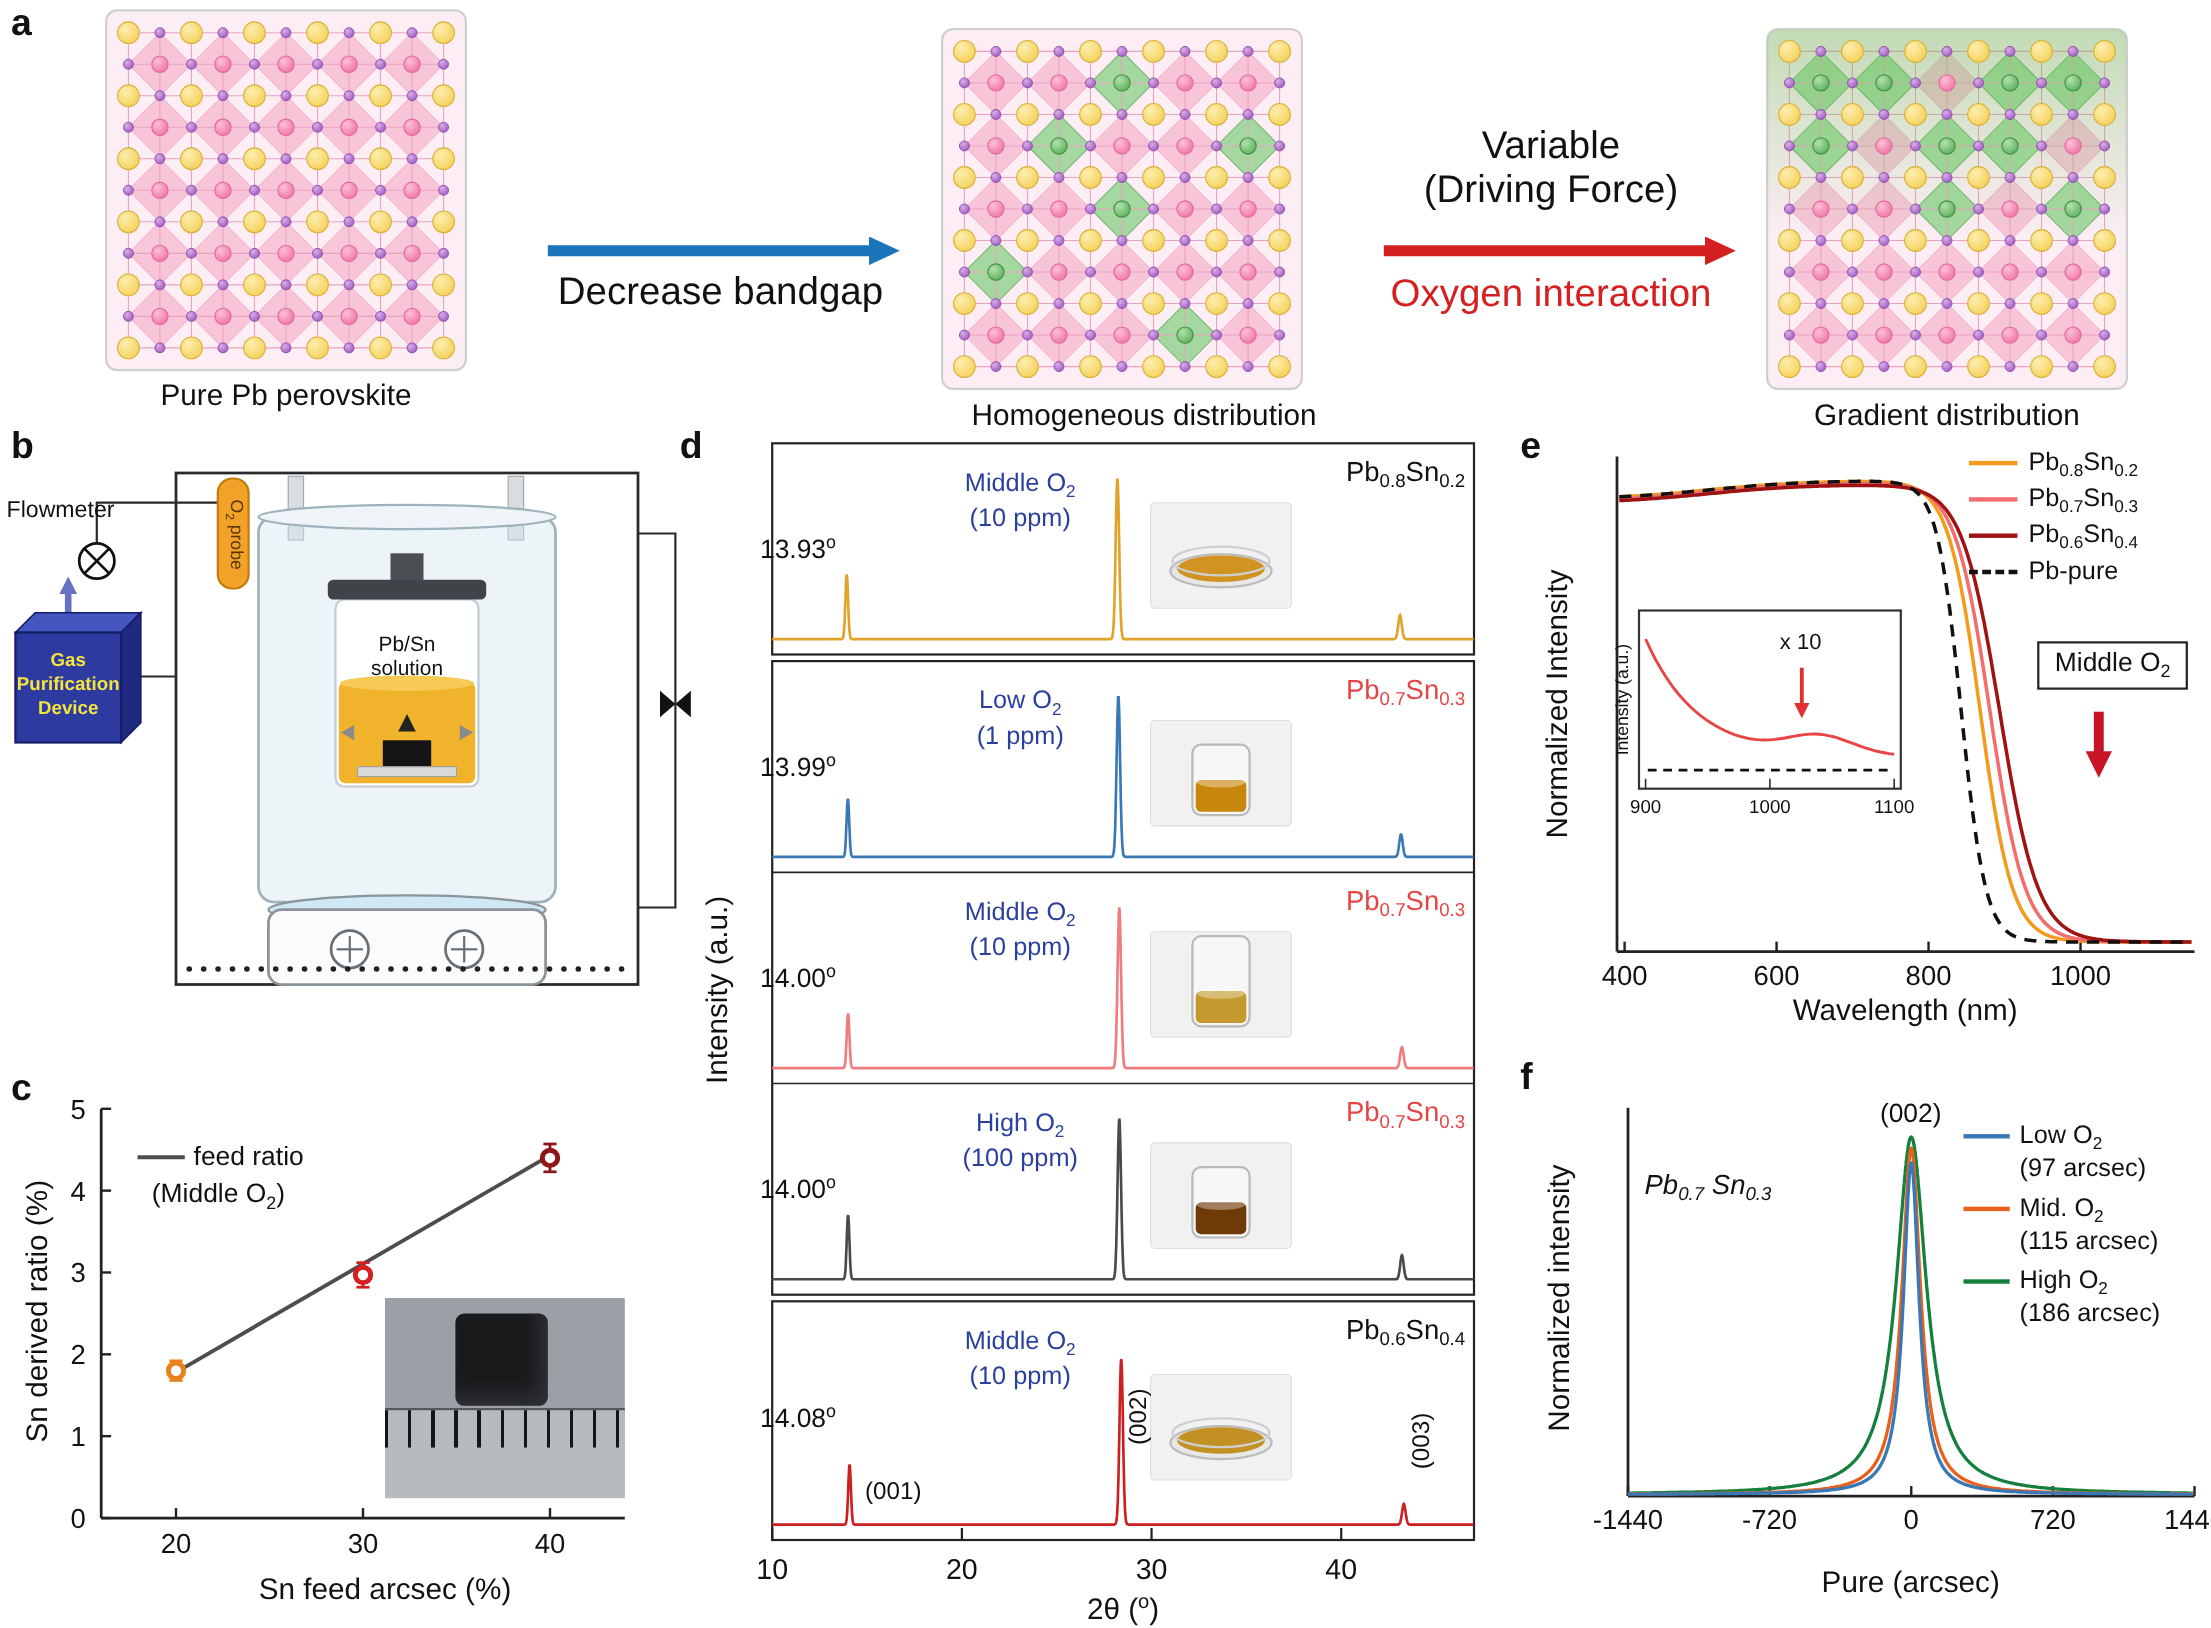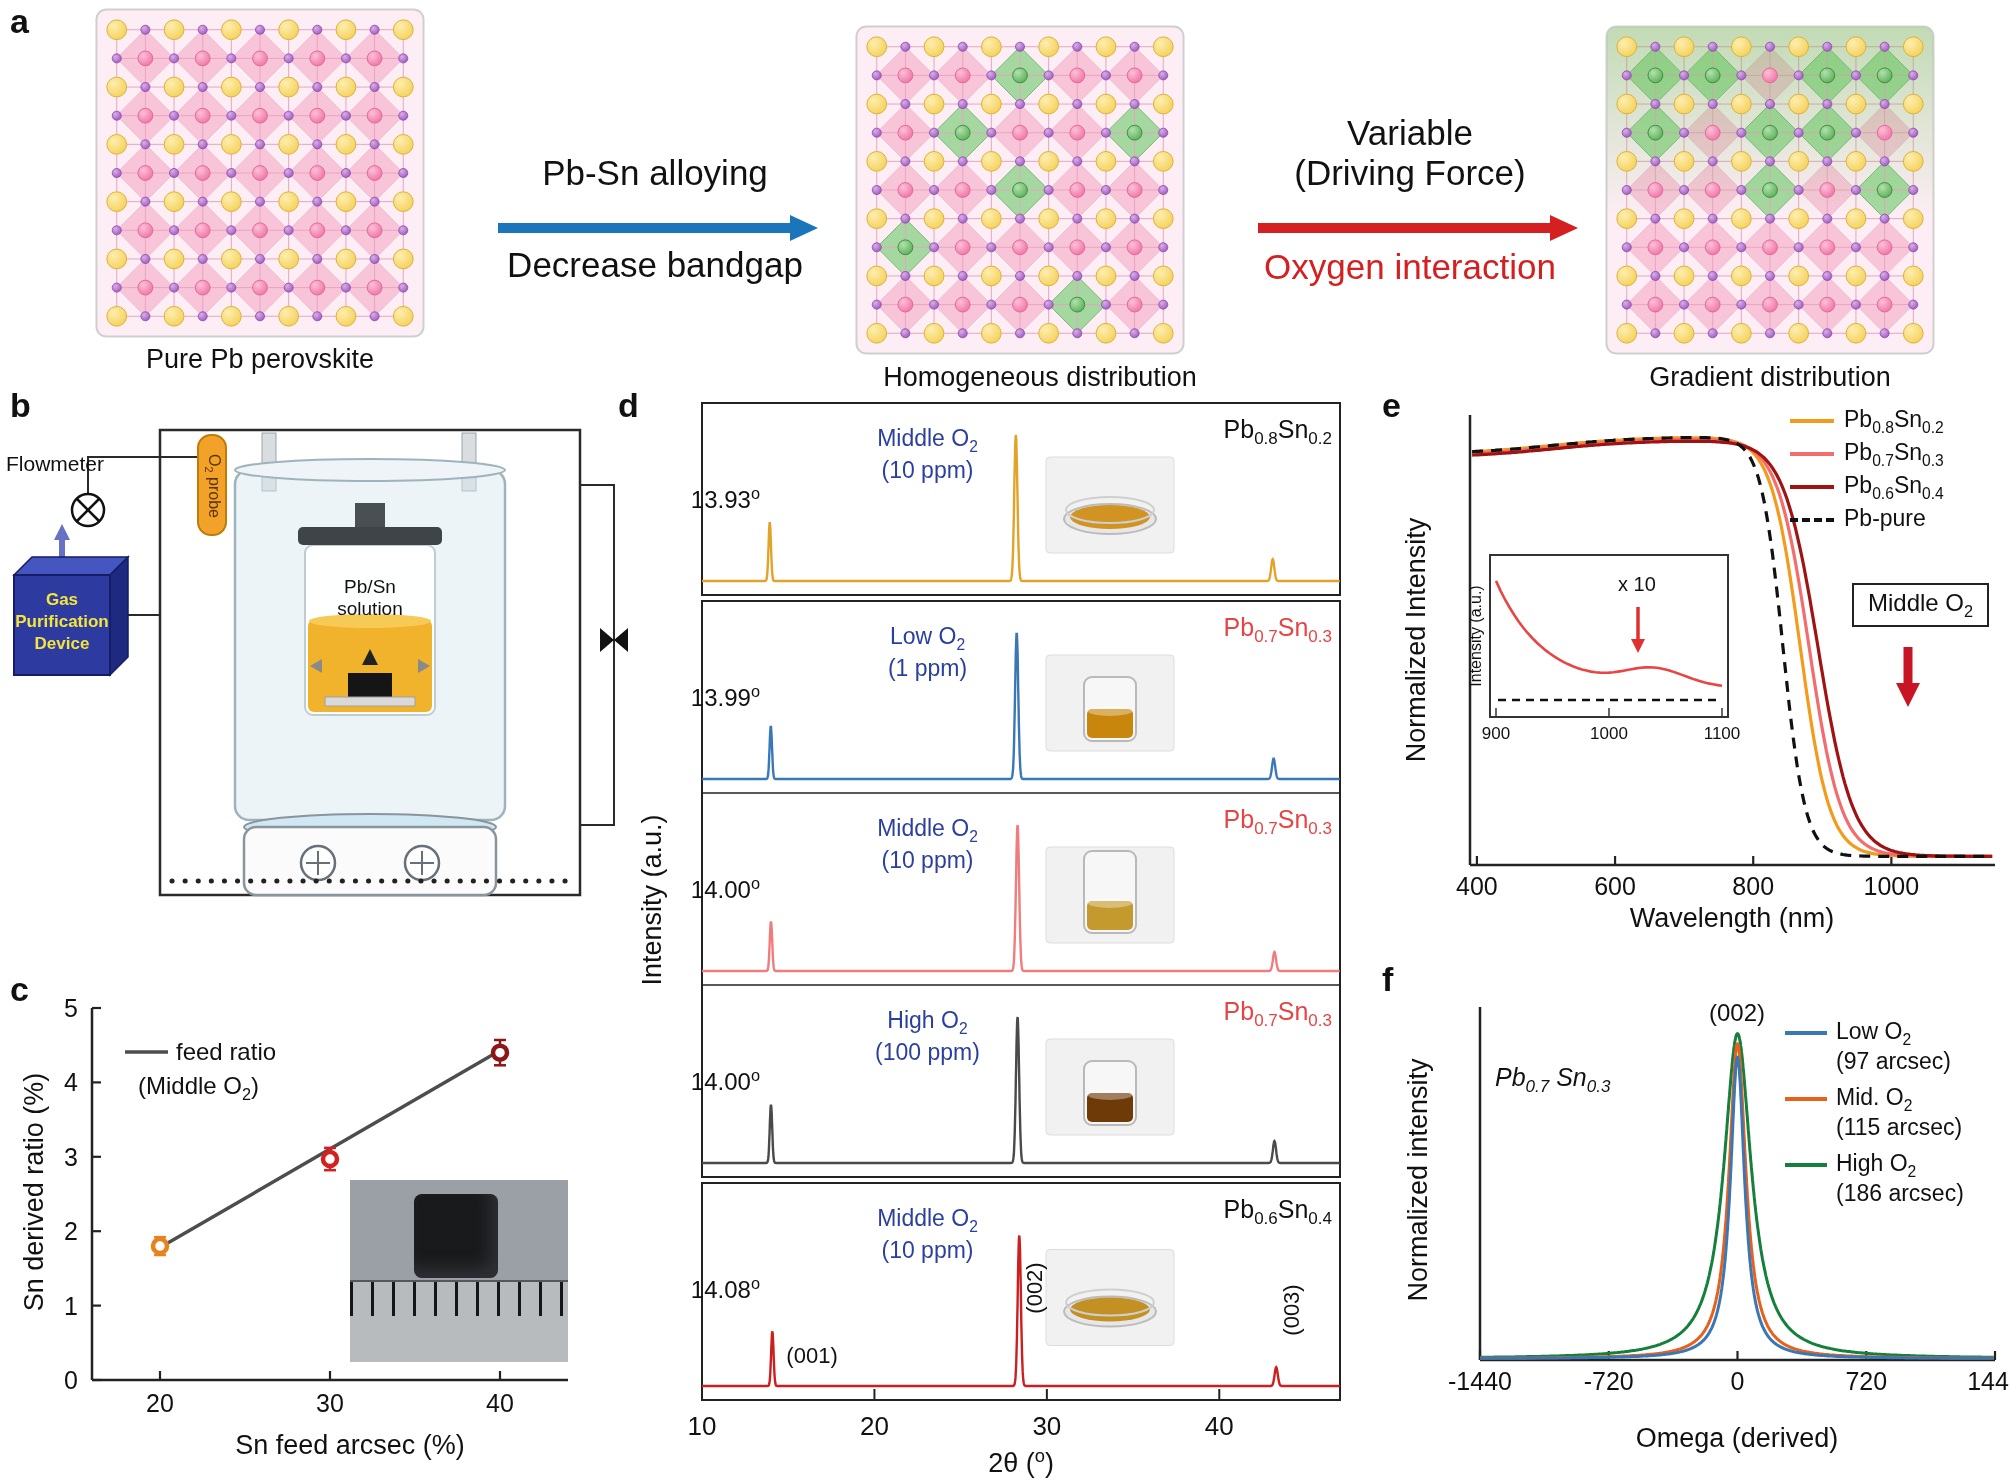--- a/index.html
+++ b/index.html
@@ -591,21 +591,20 @@
       <circle cx="196" cy="312" r="10" fill="url(#lat3-y)" stroke="#d8b23c" stroke-width="1"></circle>
       <circle cx="225" cy="312" r="4.6" fill="url(#lat3-h)" stroke="#8a4aaa" stroke-width="0.8"></circle>
       <circle cx="254" cy="312" r="10" fill="url(#lat3-y)" stroke="#d8b23c" stroke-width="1"></circle>
       <circle cx="283" cy="312" r="4.6" fill="url(#lat3-h)" stroke="#8a4aaa" stroke-width="0.8"></circle>
       <circle cx="312" cy="312" r="10" fill="url(#lat3-y)" stroke="#d8b23c" stroke-width="1"></circle>
     </svg>
   <div class="cap" style="left:95px;top:344px;width:330px">Pure Pb perovskite</div>
   <div class="cap" style="left:875px;top:362px;width:330px">Homogeneous distribution</div>
   <div class="cap" style="left:1605px;top:362px;width:330px">Gradient distribution</div>
 
-  <div class="atext" style="left:470px;top:152px;width:370px">Pb-Sn alloying</div>
   <svg class="abs" style="left:492px;top:206px" width="340" height="44">
     <defs>
         <marker id="mB" markerUnits="userSpaceOnUse" markerWidth="30" markerHeight="26" refX="2" refY="13" orient="auto">
           <path d="M0,0 L28,13 L0,26 z" fill="#1b75bb"></path>
         </marker>
       </defs>
     <line x1="6" y1="22" x2="300" y2="22" stroke="#1b75bb" stroke-width="10" marker-end="url(#mB)"></line>
   </svg>
   <div class="atext" style="left:470px;top:244px;width:370px">Decrease bandgap</div>
 
@@ -833,17 +832,17 @@
         <line x1="337.5" y1="375" x2="337.5" y2="366" stroke="#222" stroke-width="2.2"></line>
         <text x="337.5" y="405" text-anchor="middle" font-size="25" fill="#111">0</text>
         <line x1="466.25" y1="375" x2="466.25" y2="366" stroke="#222" stroke-width="2.2"></line>
         <text x="466.25" y="405" text-anchor="middle" font-size="25" fill="#111">720</text>
         <line x1="595" y1="375" x2="595" y2="366" stroke="#222" stroke-width="2.2"></line>
         <text x="595" y="405" text-anchor="middle" font-size="25" fill="#111">1440</text>
         <path d="M80.0,372.3 L81.4,372.3 L82.9,372.3 L84.3,372.3 L85.7,372.2 L87.2,372.2 L88.6,372.2 L90.0,372.2 L91.4,372.2 L92.9,372.2 L94.3,372.1 L95.7,372.1 L97.2,372.1 L98.6,372.1 L100.0,372.1 L101.5,372.1 L102.9,372.0 L104.3,372.0 L105.8,372.0 L107.2,372.0 L108.6,372.0 L110.0,371.9 L111.5,371.9 L112.9,371.9 L114.3,371.9 L115.8,371.8 L117.2,371.8 L118.6,371.8 L120.1,371.8 L121.5,371.7 L122.9,371.7 L124.3,371.7 L125.8,371.7 L127.2,371.6 L128.6,371.6 L130.1,371.6 L131.5,371.6 L132.9,371.5 L134.4,371.5 L135.8,371.5 L137.2,371.4 L138.7,371.4 L140.1,371.4 L141.5,371.3 L142.9,371.3 L144.4,371.3 L145.8,371.2 L147.2,371.2 L148.7,371.2 L150.1,371.1 L151.5,371.1 L153.0,371.0 L154.4,371.0 L155.8,371.0 L157.3,370.9 L158.7,370.9 L160.1,370.8 L161.5,370.8 L163.0,370.7 L164.4,370.7 L165.8,370.6 L167.3,370.6 L168.7,370.5 L170.1,370.5 L171.6,370.4 L173.0,370.4 L174.4,370.3 L175.8,370.3 L177.3,370.2 L178.7,370.1 L180.1,370.1 L181.6,370.0 L183.0,369.9 L184.4,369.9 L185.9,369.8 L187.3,369.7 L188.7,369.7 L190.2,369.6 L191.6,369.5 L193.0,369.4 L194.4,369.3 L195.9,369.2 L197.3,369.2 L198.7,369.1 L200.2,369.0 L201.6,368.9 L203.0,368.8 L204.5,368.7 L205.9,368.6 L207.3,368.4 L208.8,368.3 L210.2,368.2 L211.6,368.1 L213.0,368.0 L214.5,367.8 L215.9,367.7 L217.3,367.6 L218.8,367.4 L220.2,367.3 L221.6,367.1 L223.1,366.9 L224.5,366.8 L225.9,366.6 L227.3,366.4 L228.8,366.2 L230.2,366.0 L231.6,365.8 L233.1,365.6 L234.5,365.4 L235.9,365.2 L237.4,364.9 L238.8,364.7 L240.2,364.4 L241.7,364.2 L243.1,363.9 L244.5,363.6 L245.9,363.3 L247.4,363.0 L248.8,362.6 L250.2,362.3 L251.7,361.9 L253.1,361.5 L254.5,361.1 L256.0,360.7 L257.4,360.2 L258.8,359.8 L260.3,359.3 L261.7,358.7 L263.1,358.2 L264.5,357.6 L266.0,357.0 L267.4,356.3 L268.8,355.7 L270.3,354.9 L271.7,354.2 L273.1,353.3 L274.6,352.5 L276.0,351.5 L277.4,350.5 L278.8,349.5 L280.3,348.4 L281.7,347.1 L282.0,346.9 L282.2,346.7 L282.5,346.4 L282.8,346.2 L283.0,345.9 L283.3,345.7 L283.6,345.4 L283.9,345.2 L284.1,344.9 L284.4,344.6 L284.7,344.4 L284.9,344.1 L285.2,343.8 L285.5,343.5 L285.7,343.3 L286.0,343.0 L286.3,342.7 L286.5,342.4 L286.8,342.1 L287.1,341.8 L287.3,341.5 L287.6,341.2 L287.9,340.8 L288.1,340.5 L288.4,340.2 L288.7,339.9 L289.0,339.5 L289.2,339.2 L289.5,338.9 L289.8,338.5 L290.0,338.1 L290.3,337.8 L290.6,337.4 L290.8,337.1 L291.1,336.7 L291.4,336.3 L291.6,335.9 L291.9,335.5 L292.2,335.1 L292.4,334.7 L292.7,334.3 L293.0,333.9 L293.2,333.5 L293.5,333.0 L293.8,332.6 L294.0,332.1 L294.3,331.7 L294.6,331.2 L294.9,330.8 L295.1,330.3 L295.4,329.8 L295.7,329.3 L295.9,328.8 L296.2,328.3 L296.5,327.8 L296.7,327.3 L297.0,326.8 L297.3,326.2 L297.5,325.7 L297.8,325.1 L298.1,324.6 L298.3,324.0 L298.6,323.4 L298.9,322.8 L299.1,322.2 L299.4,321.6 L299.7,321.0 L299.9,320.4 L300.2,319.7 L300.5,319.1 L300.8,318.4 L301.0,317.7 L301.3,317.1 L301.6,316.4 L301.8,315.7 L302.1,314.9 L302.4,314.2 L302.6,313.4 L302.9,312.7 L303.2,311.9 L303.4,311.1 L303.7,310.3 L304.0,309.5 L304.2,308.7 L304.5,307.8 L304.8,307.0 L305.0,306.1 L305.3,305.2 L305.6,304.3 L305.8,303.4 L306.1,302.4 L306.4,301.5 L306.7,300.5 L306.9,299.5 L307.2,298.5 L307.5,297.4 L307.7,296.4 L308.0,295.3 L308.3,294.2 L308.5,293.1 L308.8,292.0 L309.1,290.8 L309.3,289.7 L309.6,288.5 L309.9,287.2 L310.1,286.0 L310.4,284.7 L310.7,283.4 L310.9,282.1 L311.2,280.8 L311.5,279.4 L311.8,278.0 L312.0,276.6 L312.3,275.1 L312.6,273.7 L312.8,272.2 L313.1,270.6 L313.4,269.1 L313.6,267.5 L313.9,265.9 L314.2,264.2 L314.4,262.5 L314.7,260.8 L315.0,259.1 L315.2,257.3 L315.5,255.5 L315.8,253.6 L316.0,251.7 L316.3,249.8 L316.6,247.8 L316.8,245.8 L317.1,243.8 L317.4,241.7 L317.7,239.6 L317.9,237.5 L318.2,235.3 L318.5,233.1 L318.7,230.8 L319.0,228.5 L319.3,226.2 L319.5,223.8 L319.8,221.3 L320.1,218.9 L320.3,216.3 L320.6,213.8 L320.9,211.2 L321.1,208.5 L321.4,205.9 L321.7,203.1 L321.9,200.4 L322.2,197.6 L322.5,194.7 L322.7,191.8 L323.0,188.9 L323.3,185.9 L323.6,182.9 L323.8,179.8 L324.1,176.8 L324.4,173.6 L324.6,170.5 L324.9,167.3 L325.2,164.1 L325.4,160.8 L325.7,157.6 L326.0,154.2 L326.2,150.9 L326.5,147.6 L326.8,144.2 L327.0,140.8 L327.3,137.4 L327.6,134.0 L327.8,130.6 L328.1,127.2 L328.4,123.8 L328.6,120.4 L328.9,117.1 L329.2,113.7 L329.5,110.4 L329.7,107.0 L330.0,103.8 L330.3,100.5 L330.5,97.3 L330.8,94.2 L331.1,91.1 L331.3,88.0 L331.6,85.0 L331.9,82.2 L332.1,79.3 L332.4,76.6 L332.7,74.0 L332.9,71.4 L333.2,69.0 L333.5,66.7 L333.7,64.5 L334.0,62.4 L334.3,60.4 L334.5,58.6 L334.8,56.9 L335.1,55.4 L335.4,54.0 L335.6,52.8 L335.9,51.7 L336.2,50.8 L336.4,50.1 L336.7,49.5 L337.0,49.0 L337.2,48.8 L337.5,48.7 L337.8,48.8 L338.0,49.0 L338.3,49.5 L338.6,50.1 L338.8,50.8 L339.1,51.7 L339.4,52.8 L339.6,54.0 L339.9,55.4 L340.2,56.9 L340.5,58.6 L340.7,60.4 L341.0,62.4 L341.3,64.5 L341.5,66.7 L341.8,69.0 L342.1,71.4 L342.3,74.0 L342.6,76.6 L342.9,79.3 L343.1,82.2 L343.4,85.0 L343.7,88.0 L343.9,91.1 L344.2,94.2 L344.5,97.3 L344.7,100.5 L345.0,103.8 L345.3,107.0 L345.5,110.4 L345.8,113.7 L346.1,117.1 L346.4,120.4 L346.6,123.8 L346.9,127.2 L347.2,130.6 L347.4,134.0 L347.7,137.4 L348.0,140.8 L348.2,144.2 L348.5,147.6 L348.8,150.9 L349.0,154.2 L349.3,157.6 L349.6,160.8 L349.8,164.1 L350.1,167.3 L350.4,170.5 L350.6,173.6 L350.9,176.8 L351.2,179.8 L351.4,182.9 L351.7,185.9 L352.0,188.9 L352.3,191.8 L352.5,194.7 L352.8,197.6 L353.1,200.4 L353.3,203.1 L353.6,205.9 L353.9,208.5 L354.1,211.2 L354.4,213.8 L354.7,216.3 L354.9,218.9 L355.2,221.3 L355.5,223.8 L355.7,226.2 L356.0,228.5 L356.3,230.8 L356.5,233.1 L356.8,235.3 L357.1,237.5 L357.3,239.6 L357.6,241.7 L357.9,243.8 L358.2,245.8 L358.4,247.8 L358.7,249.8 L359.0,251.7 L359.2,253.6 L359.5,255.5 L359.8,257.3 L360.0,259.1 L360.3,260.8 L360.6,262.5 L360.8,264.2 L361.1,265.9 L361.4,267.5 L361.6,269.1 L361.9,270.6 L362.2,272.2 L362.4,273.7 L362.7,275.1 L363.0,276.6 L363.3,278.0 L363.5,279.4 L363.8,280.8 L364.1,282.1 L364.3,283.4 L364.6,284.7 L364.9,286.0 L365.1,287.2 L365.4,288.5 L365.7,289.7 L365.9,290.8 L366.2,292.0 L366.5,293.1 L366.7,294.2 L367.0,295.3 L367.3,296.4 L367.5,297.4 L367.8,298.5 L368.1,299.5 L368.3,300.5 L368.6,301.5 L368.9,302.4 L369.2,303.4 L369.4,304.3 L369.7,305.2 L370.0,306.1 L370.2,307.0 L370.5,307.8 L370.8,308.7 L371.0,309.5 L371.3,310.3 L371.6,311.1 L371.8,311.9 L372.1,312.7 L372.4,313.4 L372.6,314.2 L372.9,314.9 L373.2,315.7 L373.4,316.4 L373.7,317.1 L374.0,317.7 L374.2,318.4 L374.5,319.1 L374.8,319.7 L375.1,320.4 L375.3,321.0 L375.6,321.6 L375.9,322.2 L376.1,322.8 L376.4,323.4 L376.7,324.0 L376.9,324.6 L377.2,325.1 L377.5,325.7 L377.7,326.2 L378.0,326.8 L378.3,327.3 L378.5,327.8 L378.8,328.3 L379.1,328.8 L379.3,329.3 L379.6,329.8 L379.9,330.3 L380.1,330.8 L380.4,331.2 L380.7,331.7 L381.0,332.1 L381.2,332.6 L381.5,333.0 L381.8,333.5 L382.0,333.9 L382.3,334.3 L382.6,334.7 L382.8,335.1 L383.1,335.5 L383.4,335.9 L383.6,336.3 L383.9,336.7 L384.2,337.1 L384.4,337.4 L384.7,337.8 L385.0,338.1 L385.2,338.5 L385.5,338.9 L385.8,339.2 L386.0,339.5 L386.3,339.9 L386.6,340.2 L386.9,340.5 L387.1,340.8 L387.4,341.2 L387.7,341.5 L387.9,341.8 L388.2,342.1 L388.5,342.4 L388.7,342.7 L389.0,343.0 L389.3,343.3 L389.5,343.5 L389.8,343.8 L390.1,344.1 L390.3,344.4 L390.6,344.6 L390.9,344.9 L391.1,345.2 L391.4,345.4 L391.7,345.7 L392.0,345.9 L392.2,346.2 L392.5,346.4 L392.8,346.7 L393.0,346.9 L393.3,347.1 L393.6,347.4 L393.8,347.6 L394.1,347.8 L394.4,348.1 L394.6,348.3 L394.9,348.5 L396.3,349.6 L397.8,350.7 L399.2,351.6 L400.6,352.6 L402.1,353.4 L403.5,354.3 L404.9,355.0 L406.3,355.7 L407.8,356.4 L409.2,357.1 L410.6,357.7 L412.1,358.3 L413.5,358.8 L414.9,359.3 L416.4,359.8 L417.8,360.3 L419.2,360.7 L420.7,361.2 L422.1,361.6 L423.5,362.0 L424.9,362.3 L426.4,362.7 L427.8,363.0 L429.2,363.3 L430.7,363.6 L432.1,363.9 L433.5,364.2 L435.0,364.5 L436.4,364.7 L437.8,365.0 L439.2,365.2 L440.7,365.4 L442.1,365.7 L443.5,365.9 L445.0,366.1 L446.4,366.3 L447.8,366.4 L449.3,366.6 L450.7,366.8 L452.1,367.0 L453.6,367.1 L455.0,367.3 L456.4,367.4 L457.8,367.6 L459.3,367.7 L460.7,367.8 L462.1,368.0 L463.6,368.1 L465.0,368.2 L466.4,368.3 L467.9,368.5 L469.3,368.6 L470.7,368.7 L472.2,368.8 L473.6,368.9 L475.0,369.0 L476.4,369.1 L477.9,369.2 L479.3,369.3 L480.7,369.3 L482.2,369.4 L483.6,369.5 L485.0,369.6 L486.5,369.7 L487.9,369.7 L489.3,369.8 L490.7,369.9 L492.2,369.9 L493.6,370.0 L495.0,370.1 L496.5,370.1 L497.9,370.2 L499.3,370.3 L500.8,370.3 L502.2,370.4 L503.6,370.4 L505.1,370.5 L506.5,370.5 L507.9,370.6 L509.3,370.6 L510.8,370.7 L512.2,370.7 L513.6,370.8 L515.1,370.8 L516.5,370.9 L517.9,370.9 L519.4,371.0 L520.8,371.0 L522.2,371.0 L523.7,371.1 L525.1,371.1 L526.5,371.2 L527.9,371.2 L529.4,371.2 L530.8,371.3 L532.2,371.3 L533.7,371.3 L535.1,371.4 L536.5,371.4 L538.0,371.4 L539.4,371.5 L540.8,371.5 L542.2,371.5 L543.7,371.6 L545.1,371.6 L546.5,371.6 L548.0,371.6 L549.4,371.7 L550.8,371.7 L552.3,371.7 L553.7,371.7 L555.1,371.8 L556.6,371.8 L558.0,371.8 L559.4,371.8 L560.8,371.9 L562.3,371.9 L563.7,371.9 L565.1,371.9 L566.6,372.0 L568.0,372.0 L569.4,372.0 L570.9,372.0 L572.3,372.0 L573.7,372.1 L575.2,372.1 L576.6,372.1 L578.0,372.1 L579.4,372.1 L580.9,372.1 L582.3,372.2 L583.7,372.2 L585.2,372.2 L586.6,372.2 L588.0,372.2 L589.5,372.3 L590.9,372.3 L592.3,372.3 L593.7,372.3" fill="none" stroke="#15803d" stroke-width="3"></path>
         <path d="M80.0,373.2 L81.4,373.2 L82.9,373.1 L84.3,373.1 L85.7,373.1 L87.2,373.1 L88.6,373.1 L90.0,373.1 L91.4,373.1 L92.9,373.1 L94.3,373.1 L95.7,373.1 L97.2,373.1 L98.6,373.1 L100.0,373.1 L101.5,373.1 L102.9,373.1 L104.3,373.0 L105.8,373.0 L107.2,373.0 L108.6,373.0 L110.0,373.0 L111.5,373.0 L112.9,373.0 L114.3,373.0 L115.8,373.0 L117.2,373.0 L118.6,373.0 L120.1,373.0 L121.5,372.9 L122.9,372.9 L124.3,372.9 L125.8,372.9 L127.2,372.9 L128.6,372.9 L130.1,372.9 L131.5,372.9 L132.9,372.9 L134.4,372.9 L135.8,372.8 L137.2,372.8 L138.7,372.8 L140.1,372.8 L141.5,372.8 L142.9,372.8 L144.4,372.8 L145.8,372.8 L147.2,372.7 L148.7,372.7 L150.1,372.7 L151.5,372.7 L153.0,372.7 L154.4,372.7 L155.8,372.7 L157.3,372.6 L158.7,372.6 L160.1,372.6 L161.5,372.6 L163.0,372.6 L164.4,372.6 L165.8,372.5 L167.3,372.5 L168.7,372.5 L170.1,372.5 L171.6,372.5 L173.0,372.4 L174.4,372.4 L175.8,372.4 L177.3,372.4 L178.7,372.3 L180.1,372.3 L181.6,372.3 L183.0,372.3 L184.4,372.2 L185.9,372.2 L187.3,372.2 L188.7,372.2 L190.2,372.1 L191.6,372.1 L193.0,372.1 L194.4,372.0 L195.9,372.0 L197.3,372.0 L198.7,371.9 L200.2,371.9 L201.6,371.9 L203.0,371.8 L204.5,371.8 L205.9,371.7 L207.3,371.7 L208.8,371.7 L210.2,371.6 L211.6,371.6 L213.0,371.5 L214.5,371.5 L215.9,371.4 L217.3,371.4 L218.8,371.3 L220.2,371.3 L221.6,371.2 L223.1,371.1 L224.5,371.1 L225.9,371.0 L227.3,370.9 L228.8,370.9 L230.2,370.8 L231.6,370.7 L233.1,370.6 L234.5,370.6 L235.9,370.5 L237.4,370.4 L238.8,370.3 L240.2,370.2 L241.7,370.1 L243.1,370.0 L244.5,369.9 L245.9,369.7 L247.4,369.6 L248.8,369.5 L250.2,369.3 L251.7,369.2 L253.1,369.1 L254.5,368.9 L256.0,368.7 L257.4,368.6 L258.8,368.4 L260.3,368.2 L261.7,368.0 L263.1,367.8 L264.5,367.5 L266.0,367.3 L267.4,367.0 L268.8,366.8 L270.3,366.5 L271.7,366.2 L273.1,365.8 L274.6,365.5 L276.0,365.1 L277.4,364.7 L278.8,364.3 L280.3,363.8 L281.7,363.3 L282.0,363.2 L282.2,363.1 L282.5,363.0 L282.8,362.9 L283.0,362.8 L283.3,362.7 L283.6,362.6 L283.9,362.5 L284.1,362.4 L284.4,362.3 L284.7,362.2 L284.9,362.1 L285.2,361.9 L285.5,361.8 L285.7,361.7 L286.0,361.6 L286.3,361.5 L286.5,361.3 L286.8,361.2 L287.1,361.1 L287.3,361.0 L287.6,360.8 L287.9,360.7 L288.1,360.6 L288.4,360.4 L288.7,360.3 L289.0,360.1 L289.2,360.0 L289.5,359.9 L289.8,359.7 L290.0,359.6 L290.3,359.4 L290.6,359.2 L290.8,359.1 L291.1,358.9 L291.4,358.8 L291.6,358.6 L291.9,358.4 L292.2,358.3 L292.4,358.1 L292.7,357.9 L293.0,357.7 L293.2,357.5 L293.5,357.3 L293.8,357.2 L294.0,357.0 L294.3,356.8 L294.6,356.6 L294.9,356.4 L295.1,356.2 L295.4,355.9 L295.7,355.7 L295.9,355.5 L296.2,355.3 L296.5,355.1 L296.7,354.8 L297.0,354.6 L297.3,354.4 L297.5,354.1 L297.8,353.9 L298.1,353.6 L298.3,353.4 L298.6,353.1 L298.9,352.8 L299.1,352.5 L299.4,352.3 L299.7,352.0 L299.9,351.7 L300.2,351.4 L300.5,351.1 L300.8,350.8 L301.0,350.5 L301.3,350.2 L301.6,349.8 L301.8,349.5 L302.1,349.2 L302.4,348.8 L302.6,348.5 L302.9,348.1 L303.2,347.7 L303.4,347.4 L303.7,347.0 L304.0,346.6 L304.2,346.2 L304.5,345.8 L304.8,345.4 L305.0,344.9 L305.3,344.5 L305.6,344.1 L305.8,343.6 L306.1,343.1 L306.4,342.7 L306.7,342.2 L306.9,341.7 L307.2,341.2 L307.5,340.6 L307.7,340.1 L308.0,339.6 L308.3,339.0 L308.5,338.4 L308.8,337.8 L309.1,337.2 L309.3,336.6 L309.6,336.0 L309.9,335.3 L310.1,334.7 L310.4,334.0 L310.7,333.3 L310.9,332.6 L311.2,331.9 L311.5,331.1 L311.8,330.4 L312.0,329.6 L312.3,328.8 L312.6,327.9 L312.8,327.1 L313.1,326.2 L313.4,325.3 L313.6,324.4 L313.9,323.4 L314.2,322.5 L314.4,321.5 L314.7,320.4 L315.0,319.4 L315.2,318.3 L315.5,317.2 L315.8,316.0 L316.0,314.9 L316.3,313.6 L316.6,312.4 L316.8,311.1 L317.1,309.8 L317.4,308.4 L317.7,307.0 L317.9,305.6 L318.2,304.1 L318.5,302.6 L318.7,301.0 L319.0,299.4 L319.3,297.7 L319.5,296.0 L319.8,294.2 L320.1,292.4 L320.3,290.5 L320.6,288.6 L320.9,286.6 L321.1,284.5 L321.4,282.4 L321.7,280.2 L321.9,277.9 L322.2,275.6 L322.5,273.2 L322.7,270.7 L323.0,268.1 L323.3,265.5 L323.6,262.8 L323.8,260.0 L324.1,257.1 L324.4,254.1 L324.6,251.0 L324.9,247.9 L325.2,244.6 L325.4,241.2 L325.7,237.8 L326.0,234.2 L326.2,230.6 L326.5,226.8 L326.8,222.9 L327.0,218.9 L327.3,214.8 L327.6,210.6 L327.8,206.3 L328.1,201.9 L328.4,197.4 L328.6,192.8 L328.9,188.1 L329.2,183.3 L329.5,178.4 L329.7,173.4 L330.0,168.3 L330.3,163.2 L330.5,158.0 L330.8,152.7 L331.1,147.4 L331.3,142.1 L331.6,136.8 L331.9,131.5 L332.1,126.1 L332.4,120.9 L332.7,115.6 L332.9,110.5 L333.2,105.5 L333.5,100.6 L333.7,95.8 L334.0,91.2 L334.3,86.9 L334.5,82.7 L334.8,78.8 L335.1,75.2 L335.4,71.9 L335.6,68.9 L335.9,66.3 L336.2,64.0 L336.4,62.2 L336.7,60.7 L337.0,59.6 L337.2,59.0 L337.5,58.8 L337.8,59.0 L338.0,59.6 L338.3,60.7 L338.6,62.2 L338.8,64.0 L339.1,66.3 L339.4,68.9 L339.6,71.9 L339.9,75.2 L340.2,78.8 L340.5,82.7 L340.7,86.9 L341.0,91.2 L341.3,95.8 L341.5,100.6 L341.8,105.5 L342.1,110.5 L342.3,115.6 L342.6,120.9 L342.9,126.1 L343.1,131.5 L343.4,136.8 L343.7,142.1 L343.9,147.4 L344.2,152.7 L344.5,158.0 L344.7,163.2 L345.0,168.3 L345.3,173.4 L345.5,178.4 L345.8,183.3 L346.1,188.1 L346.4,192.8 L346.6,197.4 L346.9,201.9 L347.2,206.3 L347.4,210.6 L347.7,214.8 L348.0,218.9 L348.2,222.9 L348.5,226.8 L348.8,230.6 L349.0,234.2 L349.3,237.8 L349.6,241.2 L349.8,244.6 L350.1,247.9 L350.4,251.0 L350.6,254.1 L350.9,257.1 L351.2,260.0 L351.4,262.8 L351.7,265.5 L352.0,268.1 L352.3,270.7 L352.5,273.2 L352.8,275.6 L353.1,277.9 L353.3,280.2 L353.6,282.4 L353.9,284.5 L354.1,286.6 L354.4,288.6 L354.7,290.5 L354.9,292.4 L355.2,294.2 L355.5,296.0 L355.7,297.7 L356.0,299.4 L356.3,301.0 L356.5,302.6 L356.8,304.1 L357.1,305.6 L357.3,307.0 L357.6,308.4 L357.9,309.8 L358.2,311.1 L358.4,312.4 L358.7,313.6 L359.0,314.9 L359.2,316.0 L359.5,317.2 L359.8,318.3 L360.0,319.4 L360.3,320.4 L360.6,321.5 L360.8,322.5 L361.1,323.4 L361.4,324.4 L361.6,325.3 L361.9,326.2 L362.2,327.1 L362.4,327.9 L362.7,328.8 L363.0,329.6 L363.3,330.4 L363.5,331.1 L363.8,331.9 L364.1,332.6 L364.3,333.3 L364.6,334.0 L364.9,334.7 L365.1,335.3 L365.4,336.0 L365.7,336.6 L365.9,337.2 L366.2,337.8 L366.5,338.4 L366.7,339.0 L367.0,339.6 L367.3,340.1 L367.5,340.6 L367.8,341.2 L368.1,341.7 L368.3,342.2 L368.6,342.7 L368.9,343.1 L369.2,343.6 L369.4,344.1 L369.7,344.5 L370.0,344.9 L370.2,345.4 L370.5,345.8 L370.8,346.2 L371.0,346.6 L371.3,347.0 L371.6,347.4 L371.8,347.7 L372.1,348.1 L372.4,348.5 L372.6,348.8 L372.9,349.2 L373.2,349.5 L373.4,349.8 L373.7,350.2 L374.0,350.5 L374.2,350.8 L374.5,351.1 L374.8,351.4 L375.1,351.7 L375.3,352.0 L375.6,352.3 L375.9,352.5 L376.1,352.8 L376.4,353.1 L376.7,353.4 L376.9,353.6 L377.2,353.9 L377.5,354.1 L377.7,354.4 L378.0,354.6 L378.3,354.8 L378.5,355.1 L378.8,355.3 L379.1,355.5 L379.3,355.7 L379.6,355.9 L379.9,356.2 L380.1,356.4 L380.4,356.6 L380.7,356.8 L381.0,357.0 L381.2,357.2 L381.5,357.3 L381.8,357.5 L382.0,357.7 L382.3,357.9 L382.6,358.1 L382.8,358.3 L383.1,358.4 L383.4,358.6 L383.6,358.8 L383.9,358.9 L384.2,359.1 L384.4,359.2 L384.7,359.4 L385.0,359.6 L385.2,359.7 L385.5,359.9 L385.8,360.0 L386.0,360.1 L386.3,360.3 L386.6,360.4 L386.9,360.6 L387.1,360.7 L387.4,360.8 L387.7,361.0 L387.9,361.1 L388.2,361.2 L388.5,361.3 L388.7,361.5 L389.0,361.6 L389.3,361.7 L389.5,361.8 L389.8,361.9 L390.1,362.1 L390.3,362.2 L390.6,362.3 L390.9,362.4 L391.1,362.5 L391.4,362.6 L391.7,362.7 L392.0,362.8 L392.2,362.9 L392.5,363.0 L392.8,363.1 L393.0,363.2 L393.3,363.3 L393.6,363.4 L393.8,363.5 L394.1,363.6 L394.4,363.7 L394.6,363.8 L394.9,363.9 L396.3,364.3 L397.8,364.8 L399.2,365.1 L400.6,365.5 L402.1,365.9 L403.5,366.2 L404.9,366.5 L406.3,366.8 L407.8,367.1 L409.2,367.3 L410.6,367.6 L412.1,367.8 L413.5,368.0 L414.9,368.2 L416.4,368.4 L417.8,368.6 L419.2,368.8 L420.7,368.9 L422.1,369.1 L423.5,369.2 L424.9,369.4 L426.4,369.5 L427.8,369.6 L429.2,369.8 L430.7,369.9 L432.1,370.0 L433.5,370.1 L435.0,370.2 L436.4,370.3 L437.8,370.4 L439.2,370.5 L440.7,370.6 L442.1,370.6 L443.5,370.7 L445.0,370.8 L446.4,370.9 L447.8,370.9 L449.3,371.0 L450.7,371.1 L452.1,371.1 L453.6,371.2 L455.0,371.3 L456.4,371.3 L457.8,371.4 L459.3,371.4 L460.7,371.5 L462.1,371.5 L463.6,371.6 L465.0,371.6 L466.4,371.7 L467.9,371.7 L469.3,371.8 L470.7,371.8 L472.2,371.8 L473.6,371.9 L475.0,371.9 L476.4,371.9 L477.9,372.0 L479.3,372.0 L480.7,372.0 L482.2,372.1 L483.6,372.1 L485.0,372.1 L486.5,372.2 L487.9,372.2 L489.3,372.2 L490.7,372.2 L492.2,372.3 L493.6,372.3 L495.0,372.3 L496.5,372.3 L497.9,372.4 L499.3,372.4 L500.8,372.4 L502.2,372.4 L503.6,372.5 L505.1,372.5 L506.5,372.5 L507.9,372.5 L509.3,372.5 L510.8,372.6 L512.2,372.6 L513.6,372.6 L515.1,372.6 L516.5,372.6 L517.9,372.6 L519.4,372.7 L520.8,372.7 L522.2,372.7 L523.7,372.7 L525.1,372.7 L526.5,372.7 L527.9,372.7 L529.4,372.8 L530.8,372.8 L532.2,372.8 L533.7,372.8 L535.1,372.8 L536.5,372.8 L538.0,372.8 L539.4,372.8 L540.8,372.9 L542.2,372.9 L543.7,372.9 L545.1,372.9 L546.5,372.9 L548.0,372.9 L549.4,372.9 L550.8,372.9 L552.3,372.9 L553.7,372.9 L555.1,373.0 L556.6,373.0 L558.0,373.0 L559.4,373.0 L560.8,373.0 L562.3,373.0 L563.7,373.0 L565.1,373.0 L566.6,373.0 L568.0,373.0 L569.4,373.0 L570.9,373.0 L572.3,373.1 L573.7,373.1 L575.2,373.1 L576.6,373.1 L578.0,373.1 L579.4,373.1 L580.9,373.1 L582.3,373.1 L583.7,373.1 L585.2,373.1 L586.6,373.1 L588.0,373.1 L589.5,373.1 L590.9,373.1 L592.3,373.1 L593.7,373.2" fill="none" stroke="#e8611c" stroke-width="3"></path>
         <path d="M80.0,373.3 L81.4,373.3 L82.9,373.3 L84.3,373.3 L85.7,373.3 L87.2,373.3 L88.6,373.3 L90.0,373.3 L91.4,373.3 L92.9,373.3 L94.3,373.3 L95.7,373.3 L97.2,373.3 L98.6,373.3 L100.0,373.3 L101.5,373.3 L102.9,373.2 L104.3,373.2 L105.8,373.2 L107.2,373.2 L108.6,373.2 L110.0,373.2 L111.5,373.2 L112.9,373.2 L114.3,373.2 L115.8,373.2 L117.2,373.2 L118.6,373.2 L120.1,373.2 L121.5,373.2 L122.9,373.2 L124.3,373.2 L125.8,373.2 L127.2,373.1 L128.6,373.1 L130.1,373.1 L131.5,373.1 L132.9,373.1 L134.4,373.1 L135.8,373.1 L137.2,373.1 L138.7,373.1 L140.1,373.1 L141.5,373.1 L142.9,373.1 L144.4,373.1 L145.8,373.0 L147.2,373.0 L148.7,373.0 L150.1,373.0 L151.5,373.0 L153.0,373.0 L154.4,373.0 L155.8,373.0 L157.3,373.0 L158.7,373.0 L160.1,372.9 L161.5,372.9 L163.0,372.9 L164.4,372.9 L165.8,372.9 L167.3,372.9 L168.7,372.9 L170.1,372.9 L171.6,372.8 L173.0,372.8 L174.4,372.8 L175.8,372.8 L177.3,372.8 L178.7,372.8 L180.1,372.7 L181.6,372.7 L183.0,372.7 L184.4,372.7 L185.9,372.7 L187.3,372.7 L188.7,372.6 L190.2,372.6 L191.6,372.6 L193.0,372.6 L194.4,372.6 L195.9,372.5 L197.3,372.5 L198.7,372.5 L200.2,372.5 L201.6,372.4 L203.0,372.4 L204.5,372.4 L205.9,372.4 L207.3,372.3 L208.8,372.3 L210.2,372.3 L211.6,372.2 L213.0,372.2 L214.5,372.2 L215.9,372.1 L217.3,372.1 L218.8,372.1 L220.2,372.0 L221.6,372.0 L223.1,371.9 L224.5,371.9 L225.9,371.8 L227.3,371.8 L228.8,371.8 L230.2,371.7 L231.6,371.6 L233.1,371.6 L234.5,371.5 L235.9,371.5 L237.4,371.4 L238.8,371.4 L240.2,371.3 L241.7,371.2 L243.1,371.1 L244.5,371.1 L245.9,371.0 L247.4,370.9 L248.8,370.8 L250.2,370.7 L251.7,370.6 L253.1,370.5 L254.5,370.4 L256.0,370.3 L257.4,370.2 L258.8,370.0 L260.3,369.9 L261.7,369.8 L263.1,369.6 L264.5,369.5 L266.0,369.3 L267.4,369.1 L268.8,368.9 L270.3,368.7 L271.7,368.5 L273.1,368.3 L274.6,368.0 L276.0,367.8 L277.4,367.5 L278.8,367.2 L280.3,366.9 L281.7,366.5 L282.0,366.5 L282.2,366.4 L282.5,366.3 L282.8,366.3 L283.0,366.2 L283.3,366.1 L283.6,366.1 L283.9,366.0 L284.1,365.9 L284.4,365.8 L284.7,365.8 L284.9,365.7 L285.2,365.6 L285.5,365.5 L285.7,365.4 L286.0,365.3 L286.3,365.3 L286.5,365.2 L286.8,365.1 L287.1,365.0 L287.3,364.9 L287.6,364.8 L287.9,364.7 L288.1,364.6 L288.4,364.5 L288.7,364.4 L289.0,364.3 L289.2,364.2 L289.5,364.1 L289.8,364.0 L290.0,363.9 L290.3,363.8 L290.6,363.7 L290.8,363.6 L291.1,363.5 L291.4,363.4 L291.6,363.3 L291.9,363.1 L292.2,363.0 L292.4,362.9 L292.7,362.8 L293.0,362.6 L293.2,362.5 L293.5,362.4 L293.8,362.2 L294.0,362.1 L294.3,362.0 L294.6,361.8 L294.9,361.7 L295.1,361.5 L295.4,361.4 L295.7,361.2 L295.9,361.1 L296.2,360.9 L296.5,360.8 L296.7,360.6 L297.0,360.4 L297.3,360.3 L297.5,360.1 L297.8,359.9 L298.1,359.7 L298.3,359.6 L298.6,359.4 L298.9,359.2 L299.1,359.0 L299.4,358.8 L299.7,358.6 L299.9,358.4 L300.2,358.2 L300.5,358.0 L300.8,357.8 L301.0,357.5 L301.3,357.3 L301.6,357.1 L301.8,356.8 L302.1,356.6 L302.4,356.3 L302.6,356.1 L302.9,355.8 L303.2,355.6 L303.4,355.3 L303.7,355.0 L304.0,354.8 L304.2,354.5 L304.5,354.2 L304.8,353.9 L305.0,353.6 L305.3,353.3 L305.6,352.9 L305.8,352.6 L306.1,352.3 L306.4,351.9 L306.7,351.6 L306.9,351.2 L307.2,350.8 L307.5,350.5 L307.7,350.1 L308.0,349.7 L308.3,349.3 L308.5,348.9 L308.8,348.4 L309.1,348.0 L309.3,347.5 L309.6,347.1 L309.9,346.6 L310.1,346.1 L310.4,345.6 L310.7,345.1 L310.9,344.6 L311.2,344.1 L311.5,343.5 L311.8,342.9 L312.0,342.4 L312.3,341.8 L312.6,341.1 L312.8,340.5 L313.1,339.9 L313.4,339.2 L313.6,338.5 L313.9,337.8 L314.2,337.1 L314.4,336.3 L314.7,335.5 L315.0,334.8 L315.2,333.9 L315.5,333.1 L315.8,332.2 L316.0,331.3 L316.3,330.4 L316.6,329.4 L316.8,328.5 L317.1,327.5 L317.4,326.4 L317.7,325.3 L317.9,324.2 L318.2,323.1 L318.5,321.9 L318.7,320.6 L319.0,319.4 L319.3,318.1 L319.5,316.7 L319.8,315.3 L320.1,313.9 L320.3,312.4 L320.6,310.8 L320.9,309.2 L321.1,307.5 L321.4,305.8 L321.7,304.0 L321.9,302.2 L322.2,300.3 L322.5,298.3 L322.7,296.2 L323.0,294.1 L323.3,291.9 L323.6,289.6 L323.8,287.2 L324.1,284.8 L324.4,282.2 L324.6,279.6 L324.9,276.8 L325.2,274.0 L325.4,271.0 L325.7,267.9 L326.0,264.8 L326.2,261.5 L326.5,258.1 L326.8,254.5 L327.0,250.8 L327.3,247.0 L327.6,243.1 L327.8,239.0 L328.1,234.8 L328.4,230.5 L328.6,226.0 L328.9,221.3 L329.2,216.6 L329.5,211.6 L329.7,206.6 L330.0,201.4 L330.3,196.0 L330.5,190.6 L330.8,185.0 L331.1,179.3 L331.3,173.5 L331.6,167.6 L331.9,161.6 L332.1,155.6 L332.4,149.5 L332.7,143.5 L332.9,137.5 L333.2,131.5 L333.5,125.6 L333.7,119.8 L334.0,114.1 L334.3,108.7 L334.5,103.4 L334.8,98.5 L335.1,93.8 L335.4,89.6 L335.6,85.7 L335.9,82.2 L336.2,79.2 L336.4,76.7 L336.7,74.7 L337.0,73.3 L337.2,72.4 L337.5,72.2 L337.8,72.4 L338.0,73.3 L338.3,74.7 L338.6,76.7 L338.8,79.2 L339.1,82.2 L339.4,85.7 L339.6,89.6 L339.9,93.8 L340.2,98.5 L340.5,103.4 L340.7,108.7 L341.0,114.1 L341.3,119.8 L341.5,125.6 L341.8,131.5 L342.1,137.5 L342.3,143.5 L342.6,149.5 L342.9,155.6 L343.1,161.6 L343.4,167.6 L343.7,173.5 L343.9,179.3 L344.2,185.0 L344.5,190.6 L344.7,196.0 L345.0,201.4 L345.3,206.6 L345.5,211.6 L345.8,216.6 L346.1,221.3 L346.4,226.0 L346.6,230.5 L346.9,234.8 L347.2,239.0 L347.4,243.1 L347.7,247.0 L348.0,250.8 L348.2,254.5 L348.5,258.1 L348.8,261.5 L349.0,264.8 L349.3,267.9 L349.6,271.0 L349.8,274.0 L350.1,276.8 L350.4,279.6 L350.6,282.2 L350.9,284.8 L351.2,287.2 L351.4,289.6 L351.7,291.9 L352.0,294.1 L352.3,296.2 L352.5,298.3 L352.8,300.3 L353.1,302.2 L353.3,304.0 L353.6,305.8 L353.9,307.5 L354.1,309.2 L354.4,310.8 L354.7,312.4 L354.9,313.9 L355.2,315.3 L355.5,316.7 L355.7,318.1 L356.0,319.4 L356.3,320.6 L356.5,321.9 L356.8,323.1 L357.1,324.2 L357.3,325.3 L357.6,326.4 L357.9,327.5 L358.2,328.5 L358.4,329.4 L358.7,330.4 L359.0,331.3 L359.2,332.2 L359.5,333.1 L359.8,333.9 L360.0,334.8 L360.3,335.5 L360.6,336.3 L360.8,337.1 L361.1,337.8 L361.4,338.5 L361.6,339.2 L361.9,339.9 L362.2,340.5 L362.4,341.1 L362.7,341.8 L363.0,342.4 L363.3,342.9 L363.5,343.5 L363.8,344.1 L364.1,344.6 L364.3,345.1 L364.6,345.6 L364.9,346.1 L365.1,346.6 L365.4,347.1 L365.7,347.5 L365.9,348.0 L366.2,348.4 L366.5,348.9 L366.7,349.3 L367.0,349.7 L367.3,350.1 L367.5,350.5 L367.8,350.8 L368.1,351.2 L368.3,351.6 L368.6,351.9 L368.9,352.3 L369.2,352.6 L369.4,352.9 L369.7,353.3 L370.0,353.6 L370.2,353.9 L370.5,354.2 L370.8,354.5 L371.0,354.8 L371.3,355.0 L371.6,355.3 L371.8,355.6 L372.1,355.8 L372.4,356.1 L372.6,356.3 L372.9,356.6 L373.2,356.8 L373.4,357.1 L373.7,357.3 L374.0,357.5 L374.2,357.8 L374.5,358.0 L374.8,358.2 L375.1,358.4 L375.3,358.6 L375.6,358.8 L375.9,359.0 L376.1,359.2 L376.4,359.4 L376.7,359.6 L376.9,359.7 L377.2,359.9 L377.5,360.1 L377.7,360.3 L378.0,360.4 L378.3,360.6 L378.5,360.8 L378.8,360.9 L379.1,361.1 L379.3,361.2 L379.6,361.4 L379.9,361.5 L380.1,361.7 L380.4,361.8 L380.7,362.0 L381.0,362.1 L381.2,362.2 L381.5,362.4 L381.8,362.5 L382.0,362.6 L382.3,362.8 L382.6,362.9 L382.8,363.0 L383.1,363.1 L383.4,363.3 L383.6,363.4 L383.9,363.5 L384.2,363.6 L384.4,363.7 L384.7,363.8 L385.0,363.9 L385.2,364.0 L385.5,364.1 L385.8,364.2 L386.0,364.3 L386.3,364.4 L386.6,364.5 L386.9,364.6 L387.1,364.7 L387.4,364.8 L387.7,364.9 L387.9,365.0 L388.2,365.1 L388.5,365.2 L388.7,365.3 L389.0,365.3 L389.3,365.4 L389.5,365.5 L389.8,365.6 L390.1,365.7 L390.3,365.8 L390.6,365.8 L390.9,365.9 L391.1,366.0 L391.4,366.1 L391.7,366.1 L392.0,366.2 L392.2,366.3 L392.5,366.3 L392.8,366.4 L393.0,366.5 L393.3,366.5 L393.6,366.6 L393.8,366.7 L394.1,366.7 L394.4,366.8 L394.6,366.9 L394.9,366.9 L396.3,367.2 L397.8,367.5 L399.2,367.8 L400.6,368.1 L402.1,368.3 L403.5,368.5 L404.9,368.8 L406.3,369.0 L407.8,369.1 L409.2,369.3 L410.6,369.5 L412.1,369.6 L413.5,369.8 L414.9,369.9 L416.4,370.1 L417.8,370.2 L419.2,370.3 L420.7,370.4 L422.1,370.5 L423.5,370.6 L424.9,370.7 L426.4,370.8 L427.8,370.9 L429.2,371.0 L430.7,371.1 L432.1,371.1 L433.5,371.2 L435.0,371.3 L436.4,371.4 L437.8,371.4 L439.2,371.5 L440.7,371.5 L442.1,371.6 L443.5,371.7 L445.0,371.7 L446.4,371.8 L447.8,371.8 L449.3,371.9 L450.7,371.9 L452.1,371.9 L453.6,372.0 L455.0,372.0 L456.4,372.1 L457.8,372.1 L459.3,372.1 L460.7,372.2 L462.1,372.2 L463.6,372.2 L465.0,372.3 L466.4,372.3 L467.9,372.3 L469.3,372.4 L470.7,372.4 L472.2,372.4 L473.6,372.4 L475.0,372.5 L476.4,372.5 L477.9,372.5 L479.3,372.5 L480.7,372.6 L482.2,372.6 L483.6,372.6 L485.0,372.6 L486.5,372.6 L487.9,372.7 L489.3,372.7 L490.7,372.7 L492.2,372.7 L493.6,372.7 L495.0,372.7 L496.5,372.8 L497.9,372.8 L499.3,372.8 L500.8,372.8 L502.2,372.8 L503.6,372.8 L505.1,372.9 L506.5,372.9 L507.9,372.9 L509.3,372.9 L510.8,372.9 L512.2,372.9 L513.6,372.9 L515.1,372.9 L516.5,373.0 L517.9,373.0 L519.4,373.0 L520.8,373.0 L522.2,373.0 L523.7,373.0 L525.1,373.0 L526.5,373.0 L527.9,373.0 L529.4,373.0 L530.8,373.1 L532.2,373.1 L533.7,373.1 L535.1,373.1 L536.5,373.1 L538.0,373.1 L539.4,373.1 L540.8,373.1 L542.2,373.1 L543.7,373.1 L545.1,373.1 L546.5,373.1 L548.0,373.1 L549.4,373.2 L550.8,373.2 L552.3,373.2 L553.7,373.2 L555.1,373.2 L556.6,373.2 L558.0,373.2 L559.4,373.2 L560.8,373.2 L562.3,373.2 L563.7,373.2 L565.1,373.2 L566.6,373.2 L568.0,373.2 L569.4,373.2 L570.9,373.2 L572.3,373.2 L573.7,373.3 L575.2,373.3 L576.6,373.3 L578.0,373.3 L579.4,373.3 L580.9,373.3 L582.3,373.3 L583.7,373.3 L585.2,373.3 L586.6,373.3 L588.0,373.3 L589.5,373.3 L590.9,373.3 L592.3,373.3 L593.7,373.3" fill="none" stroke="#3a78b5" stroke-width="3"></path>
       </svg>
-    <div class="xlab" style="left:177px;top:438px;width:320px">Omega (derived)</div>
+    <div class="xlab" style="left:177px;top:438px;width:320px">Pure (arcsec)</div>
   <div style="position: absolute; left: 277px; top: 14px; width: 120px; text-align: center; font-size: 24px;">(002)</div><div style="position: absolute; left: 95px; top: 78px; font-size: 25px; font-style: italic;">Pb<sub>0.7</sub> Sn<sub>0.3</sub></div><div style="position: absolute; left: 385px; top: 46px; width: 42px; height: 0px; border-top: 4.5px solid rgb(58, 120, 181);"></div><div style="position: absolute; left: 436px; top: 33px; font-size: 23px;">Low O<sub>2</sub></div><div style="position: absolute; left: 436px; top: 63px; font-size: 23px;">(97 arcsec)</div><div style="position: absolute; left: 385px; top: 112px; width: 42px; height: 0px; border-top: 4.5px solid rgb(232, 97, 28);"></div><div style="position: absolute; left: 436px; top: 99px; font-size: 23px;">Mid. O<sub>2</sub></div><div style="position: absolute; left: 436px; top: 129px; font-size: 23px;">(115 arcsec)</div><div style="position: absolute; left: 385px; top: 178px; width: 42px; height: 0px; border-top: 4.5px solid rgb(21, 128, 61);"></div><div style="position: absolute; left: 436px; top: 165px; font-size: 23px;">High O<sub>2</sub></div><div style="position: absolute; left: 436px; top: 195px; font-size: 23px;">(186 arcsec)</div></div>
   <div class="ylab" style="left:1418px;top:1180px">Normalized intensity</div>
 
 </div>
 
 </body></html>

